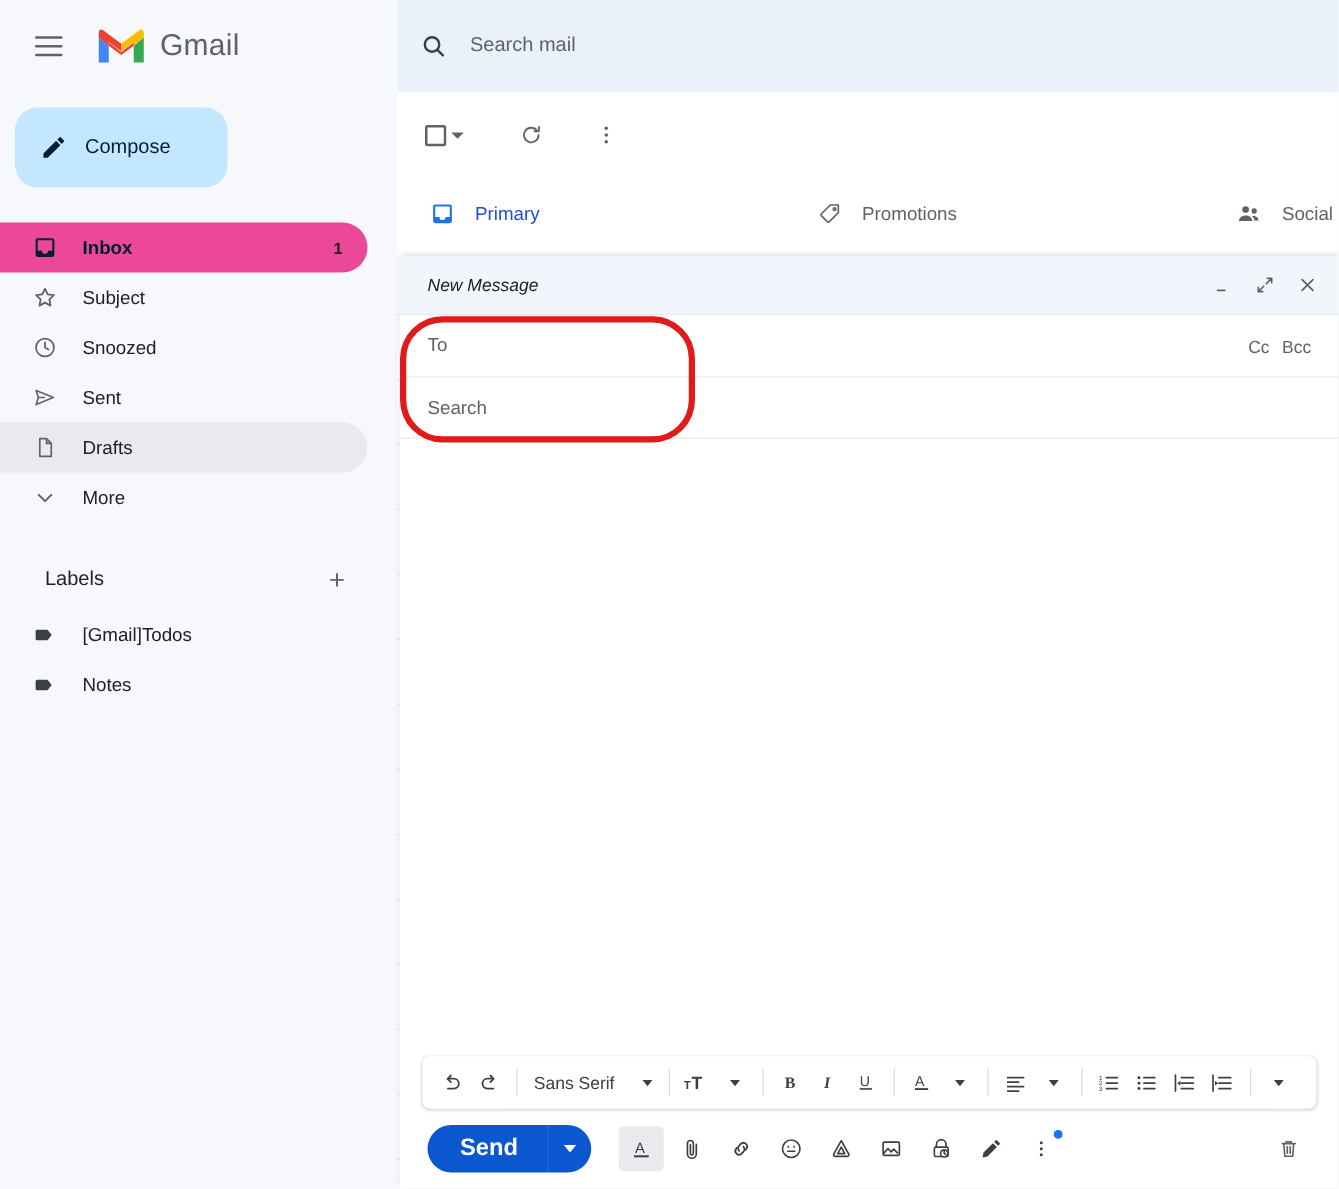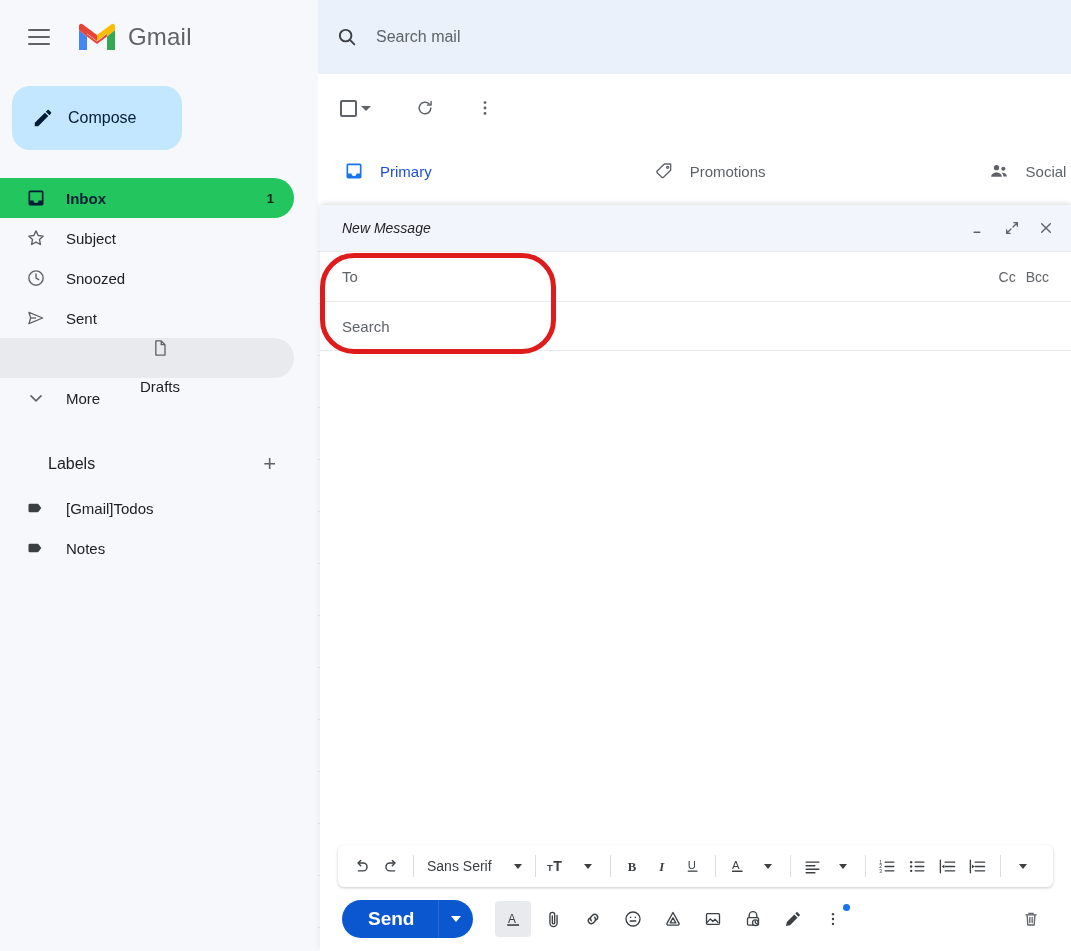--- a/index.html
+++ b/index.html
@@ -31,26 +31,26 @@
   .compose-btn .label { font-size: 16px; color: #001d35; }
 
   .nav { margin-top: 28px; }
   .nav-item {
     display:flex; align-items:center; height: 40px;
     padding-left: 26px; border-radius: 0 20px 20px 0;
     margin-right: 24px; cursor:pointer; gap: 20px;
   }
   .nav-item .txt { font-size: 15px; color:#202124; }
   .nav-item .count { margin-left:auto; margin-right: 20px; font-size: 13px; font-weight:bold; color:#202124; }
-  .nav-item.active { background:#22c55e; }
+  .nav-item.active { background:#ec4899; }
   .nav-item.active .txt { font-weight: bold; color:#001d35; }
-  .nav-item.hover { background:#e8eaed;flex-direction:column; }
+  .nav-item.hover { background:#e8eaed; }
   .nav-item .ico { width: 20px; height: 20px; display:flex; align-items:center; justify-content:center; color:#5f6368; }
 
-  .labels-head { display:flex; align-items:center; margin: 28px 0 6px 16px; padding-left: 32px; height: 36px; }
+  .labels-head { display:flex; align-items:center; margin: 28px 0 6px 4px; padding-left: 32px; height: 36px; }
   .labels-head .t { font-size: 16px; color:#202124; }
   .labels-head .plus { margin-left:auto; margin-right: 42px; font-size: 22px; color:#5f6368; cursor:pointer; line-height: 1;}
 
   
   .main { position:absolute; left:318px; top:0; width: 753px; height: 951px; background:#ffffff; }
   .searchbar {
     position:absolute; left:0; top:0; width: 753px; height: 74px;
     background:#eaf1fb; display:flex; align-items:center; padding-left: 18px; gap: 18px;
   }
   .search-ph { font-size: 16px; color:#5f6368; }

